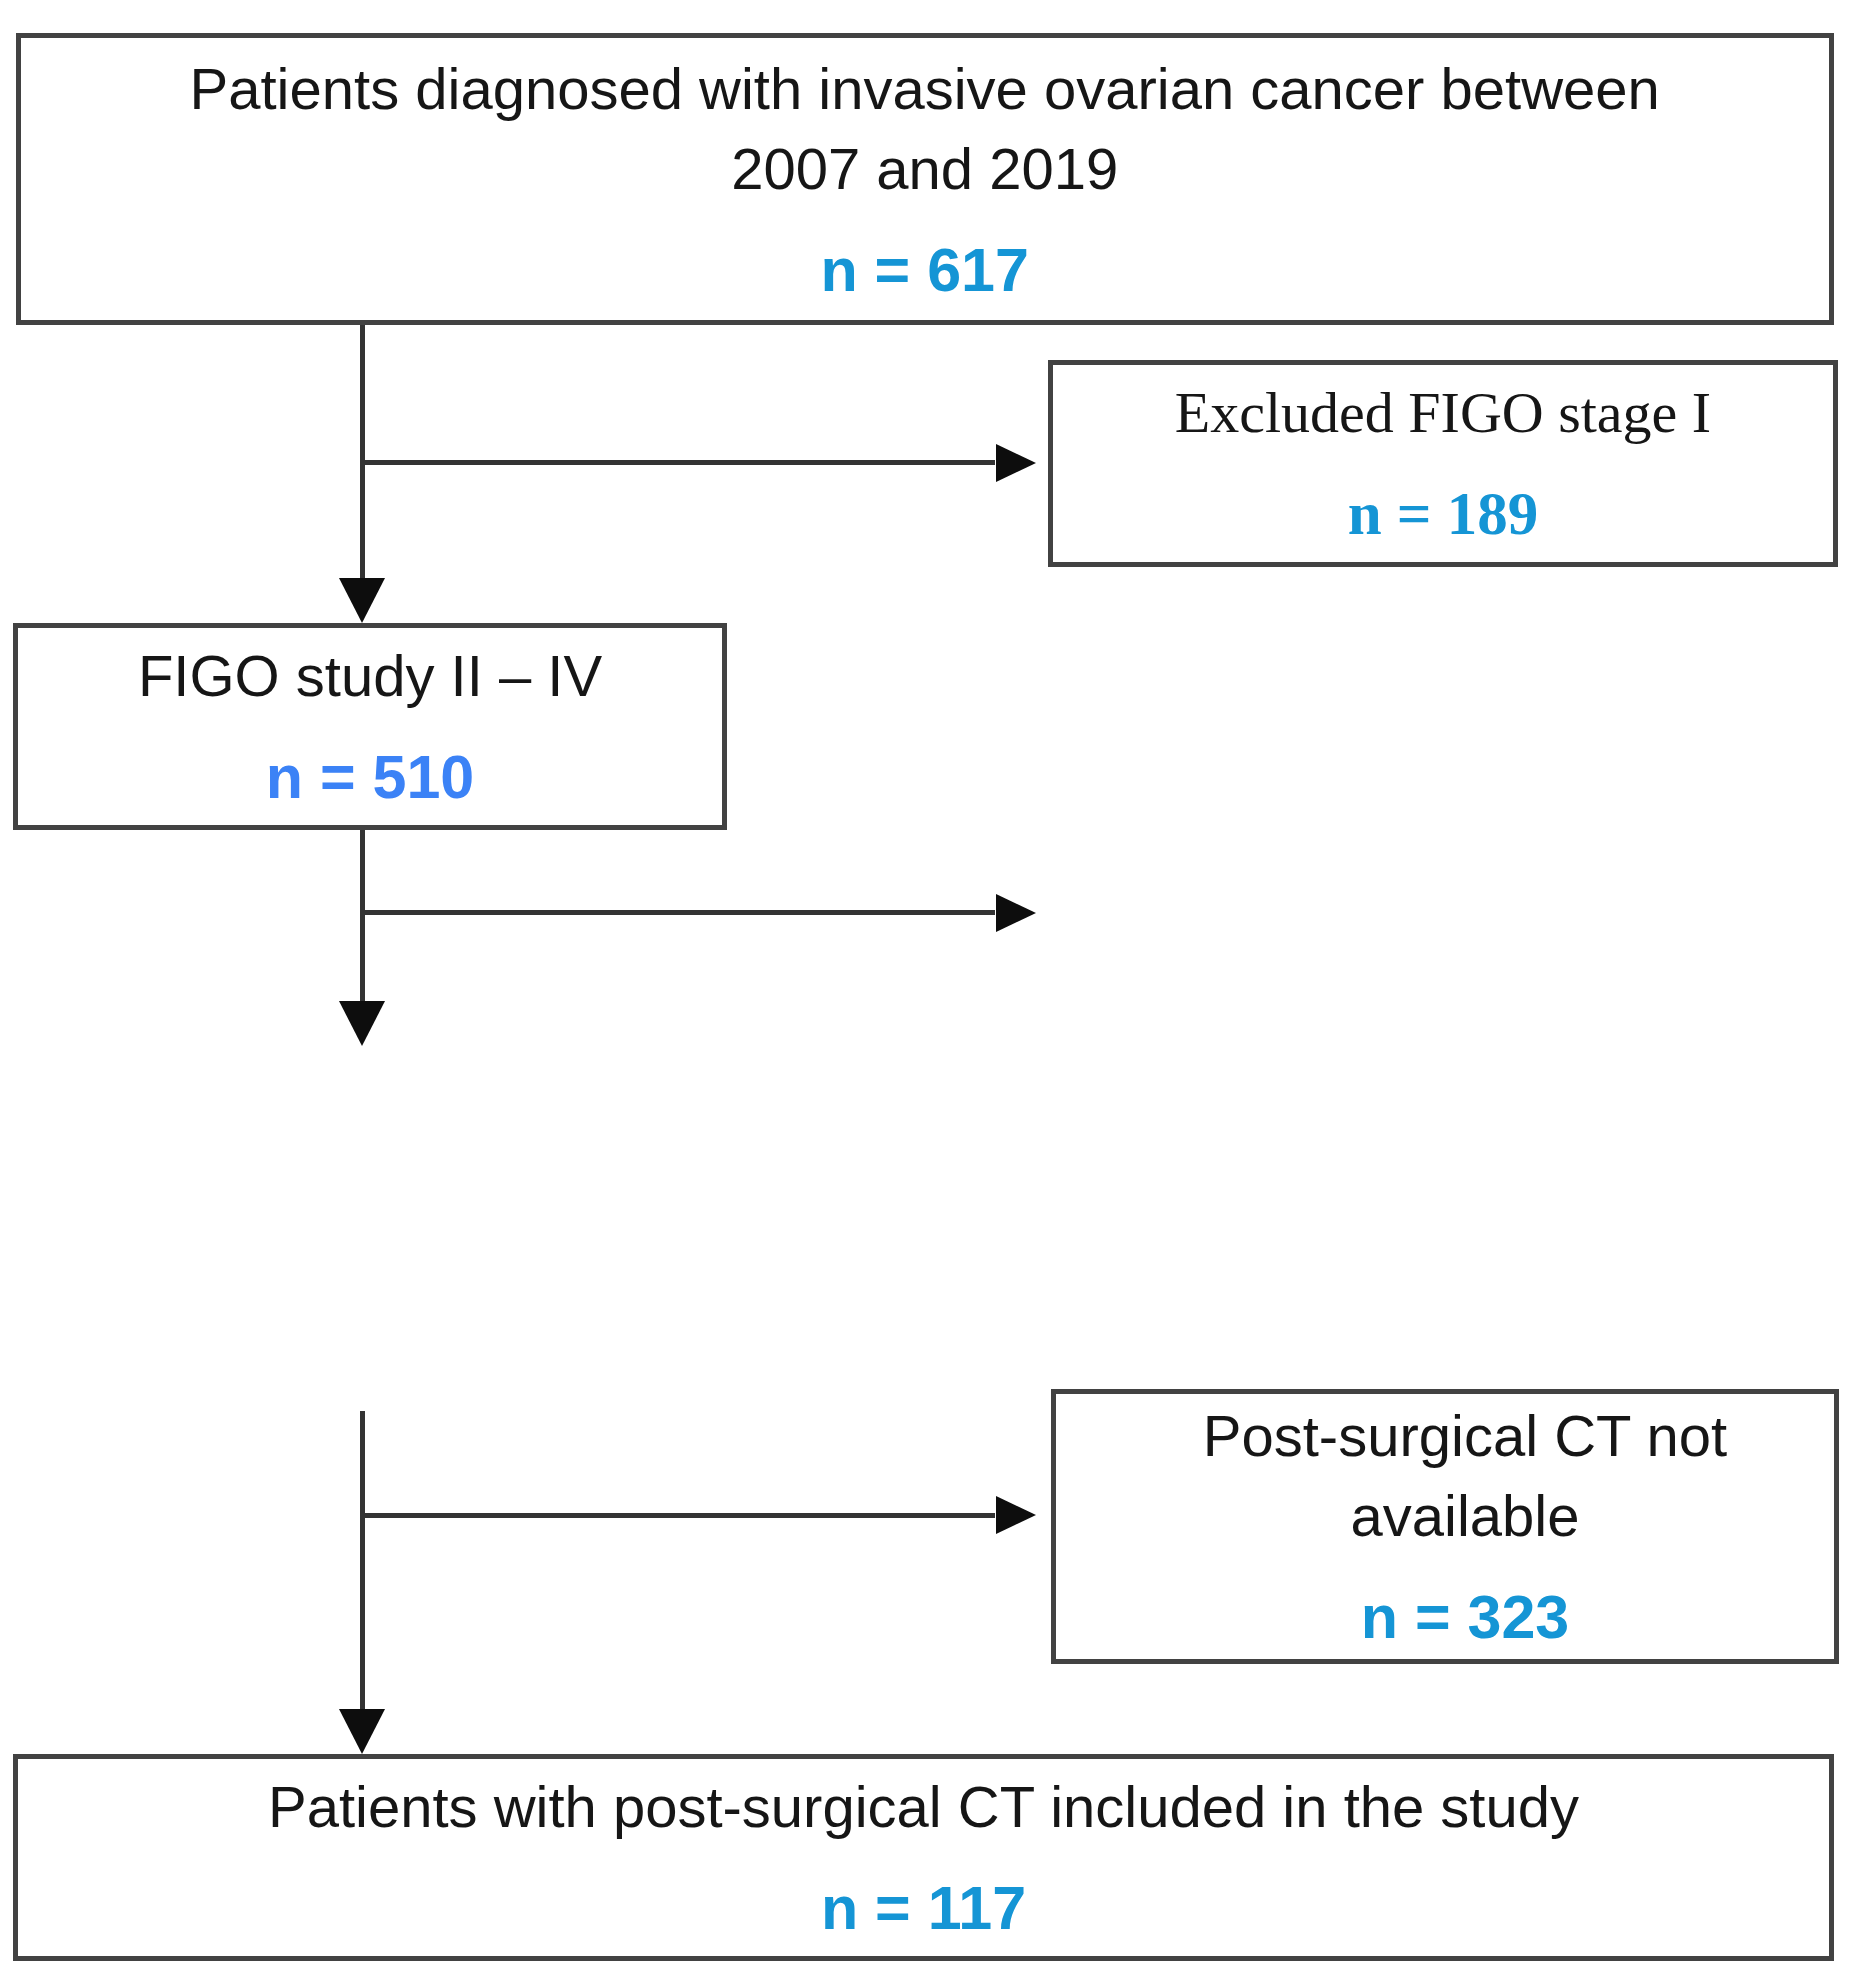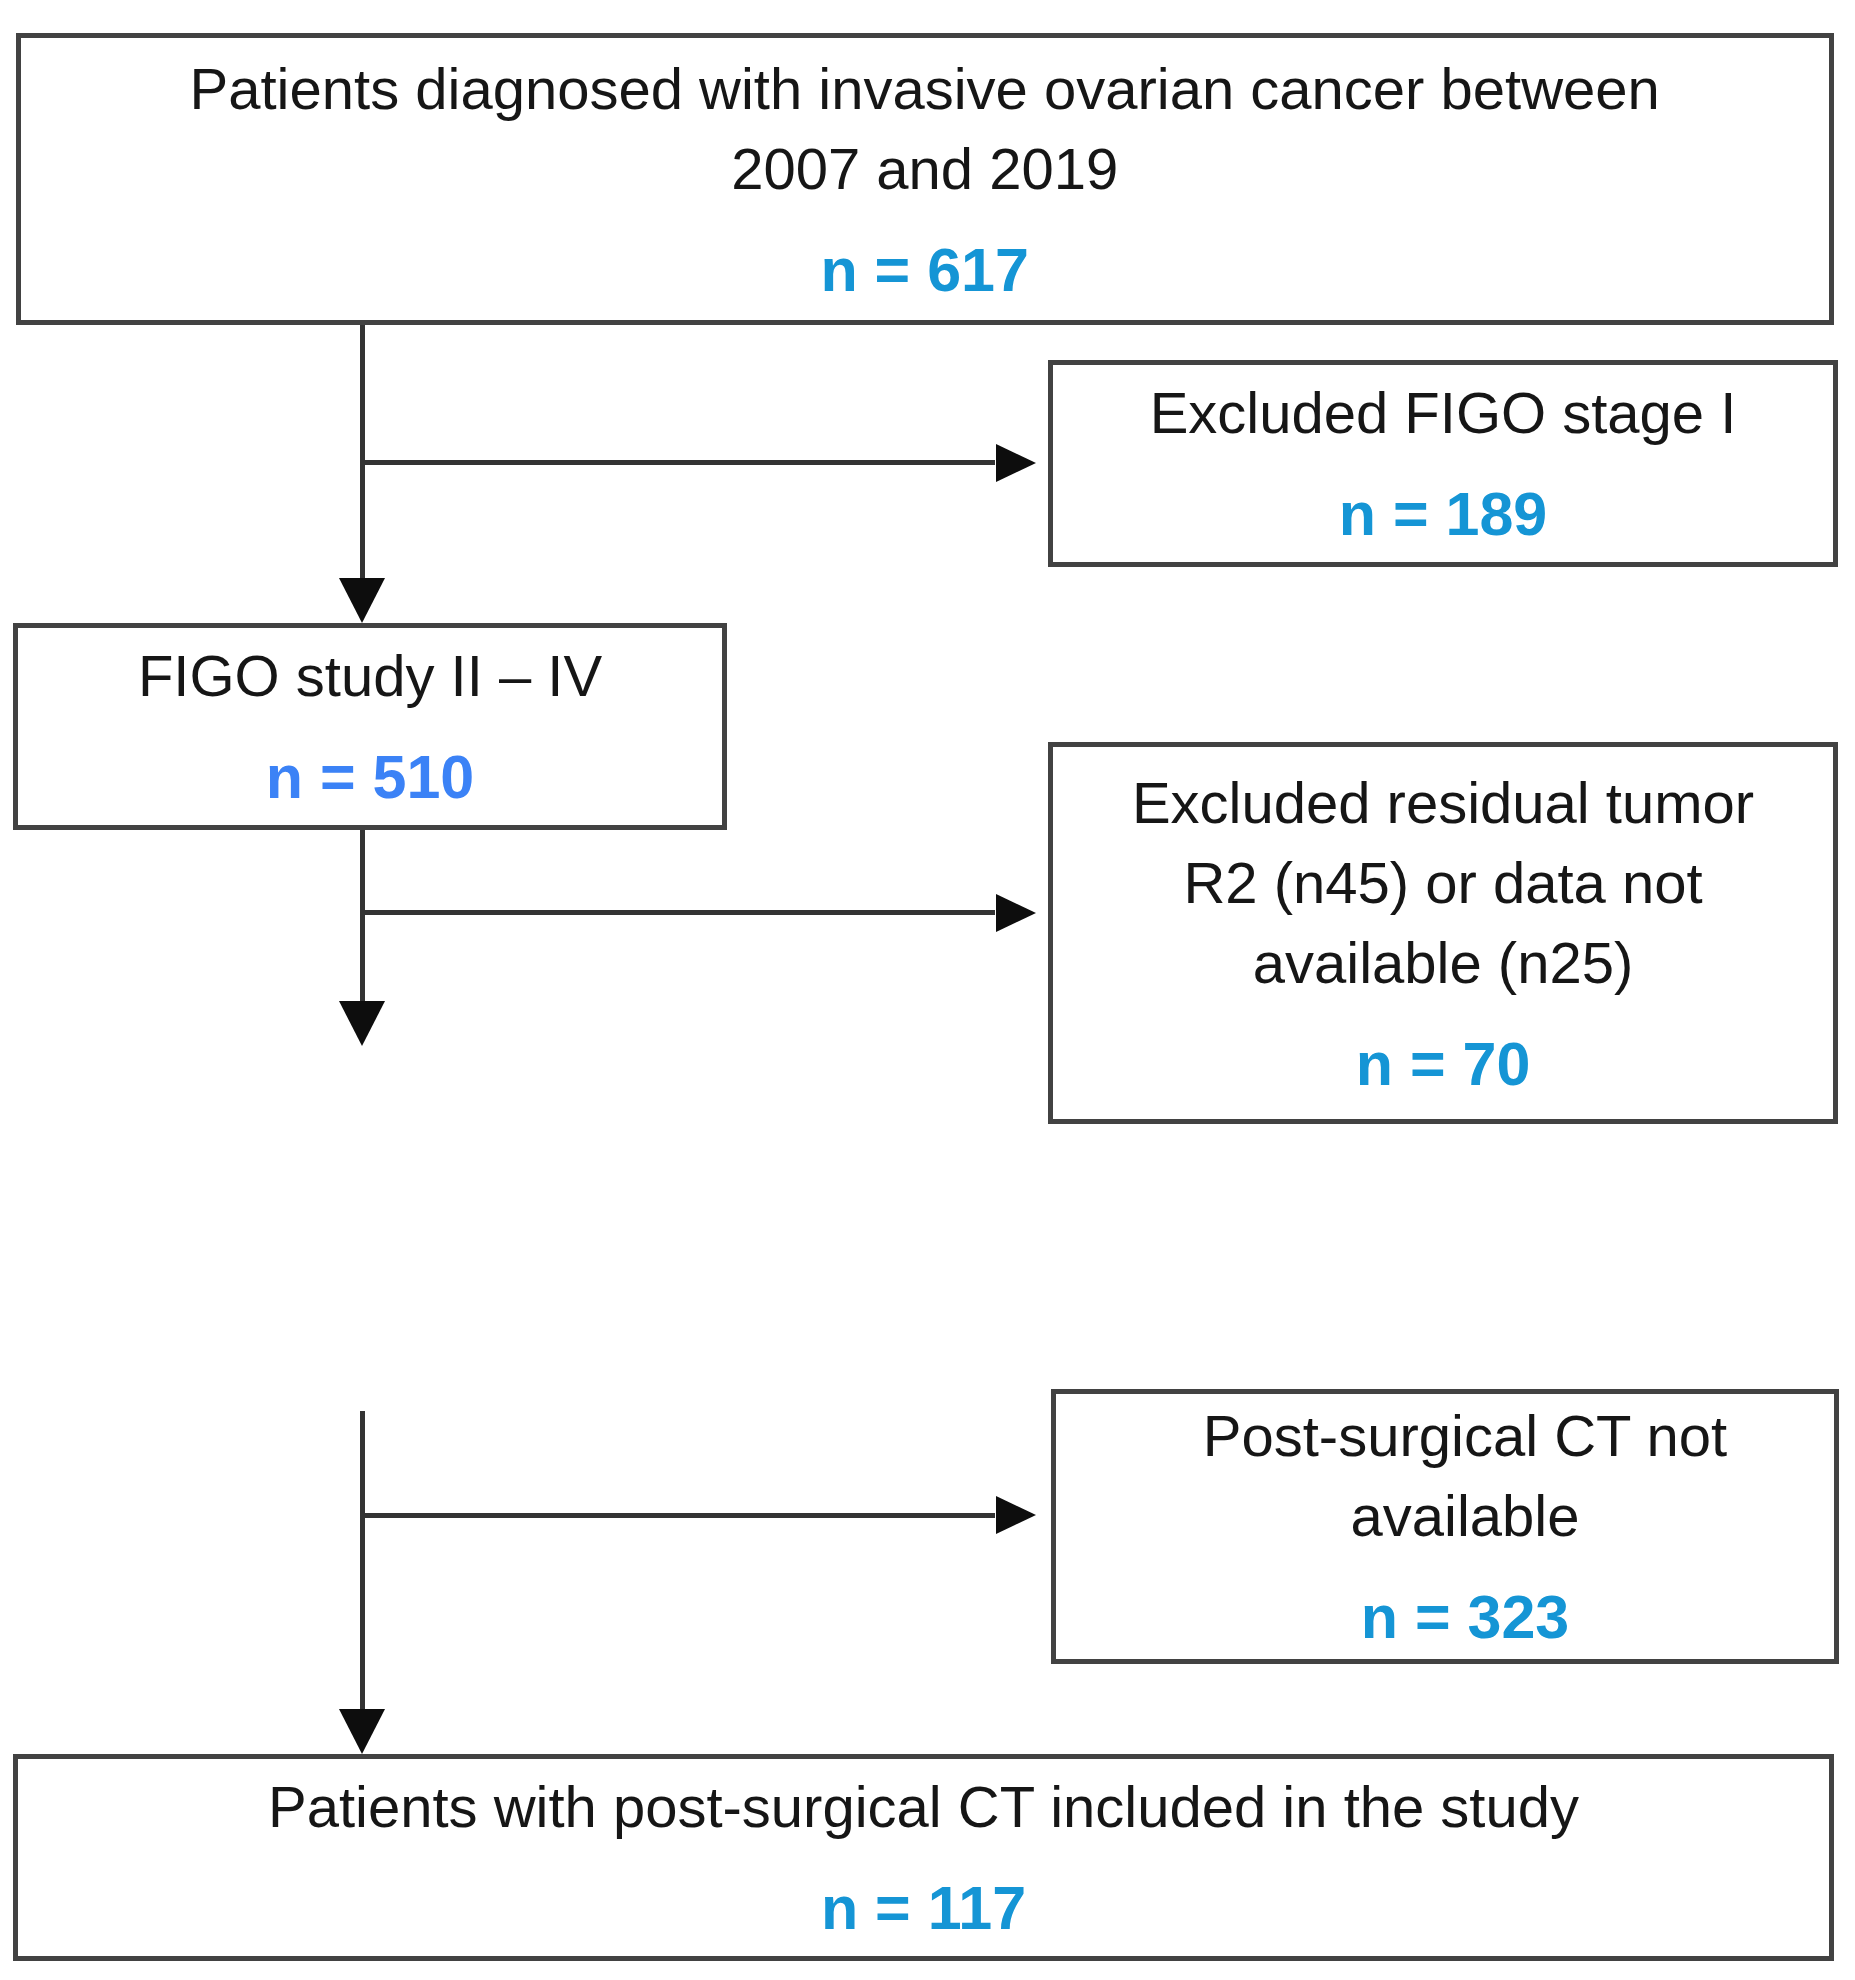--- a/index.html
+++ b/index.html
@@ -28,21 +28,21 @@
   }
   .box .nvalue{
     font-size:61px;
     line-height:80px;
     font-weight:700;
     margin-top:21px;
     white-space:nowrap;
   }
   
   .b1{left:15.7px;  top:33px;   width:1818px; height:292px;}
-  .b2{left:1048px;top:360px;  width:790px;  height:207px;}
+  .b2{left:1048px;top:360px;  width:790px;  height:207px;font-family:Liberation Serif, serif;}
   .b3{left:13px;  top:623px;  width:714px;  height:207px;}
   .b4{left:1048px;top:742px;  width:790px;  height:382px;}
   .b5{left:13px;  top:1045px; width:714px;  height:365px;}
   .b6{left:1051px;top:1389px; width:788px;  height:275px;padding-left:40px;}
   .b7{left:13px;  top:1754px; width:1821px; height:207px;}
   
   .vline,.hline{position:absolute;background:#333333;}
   .vline{width:5.2px;}
   .hline{height:5.2px;}
   .v1{left:360px;top:325px;height:253px;}
@@ -84,26 +84,20 @@
   <div class="box b2">
     <div class="line">Excluded FIGO stage I</div>
     <div class="nvalue" style="color: rgb(21, 149, 213);">n = 189</div>
   </div>
 
   <div class="box b3">
     <div class="line">FIGO study II – IV</div>
     <div class="nvalue" style="color: #3b82f6;">n = 510</div>
   </div>
 
-  <div class="box b4">
-    <div class="line">Excluded residual tumor</div>
-    <div class="line">R2 (n45) or data not</div>
-    <div class="line">available (n25)</div>
-    <div class="nvalue" style="color: rgb(21, 149, 213);">n = 70</div>
-  </div>
 
 
   <div class="box b6">
     <div class="line">Post-surgical CT not</div>
     <div class="line">available</div>
     <div class="nvalue" style="color: rgb(21, 149, 213);">n = 323</div>
   </div>
 
   <div class="box b7">
     <div class="line">Patients with post-surgical CT included in the study</div>

